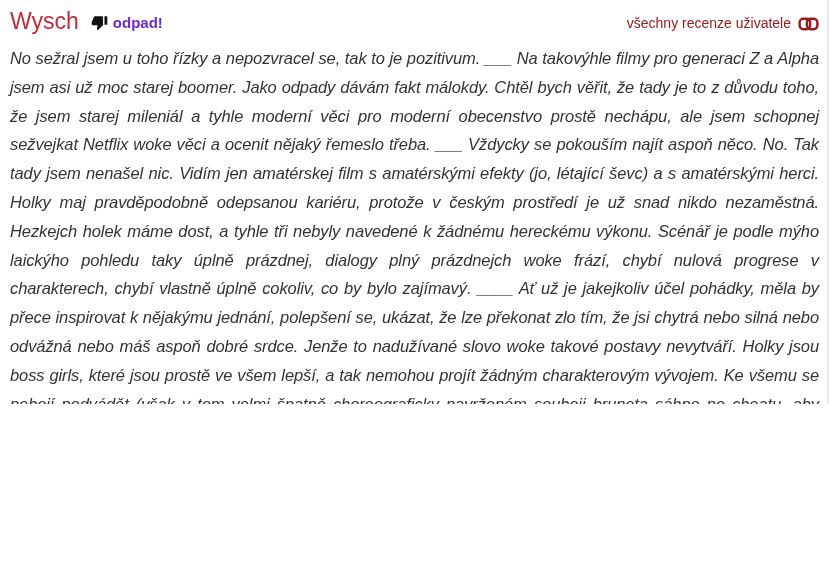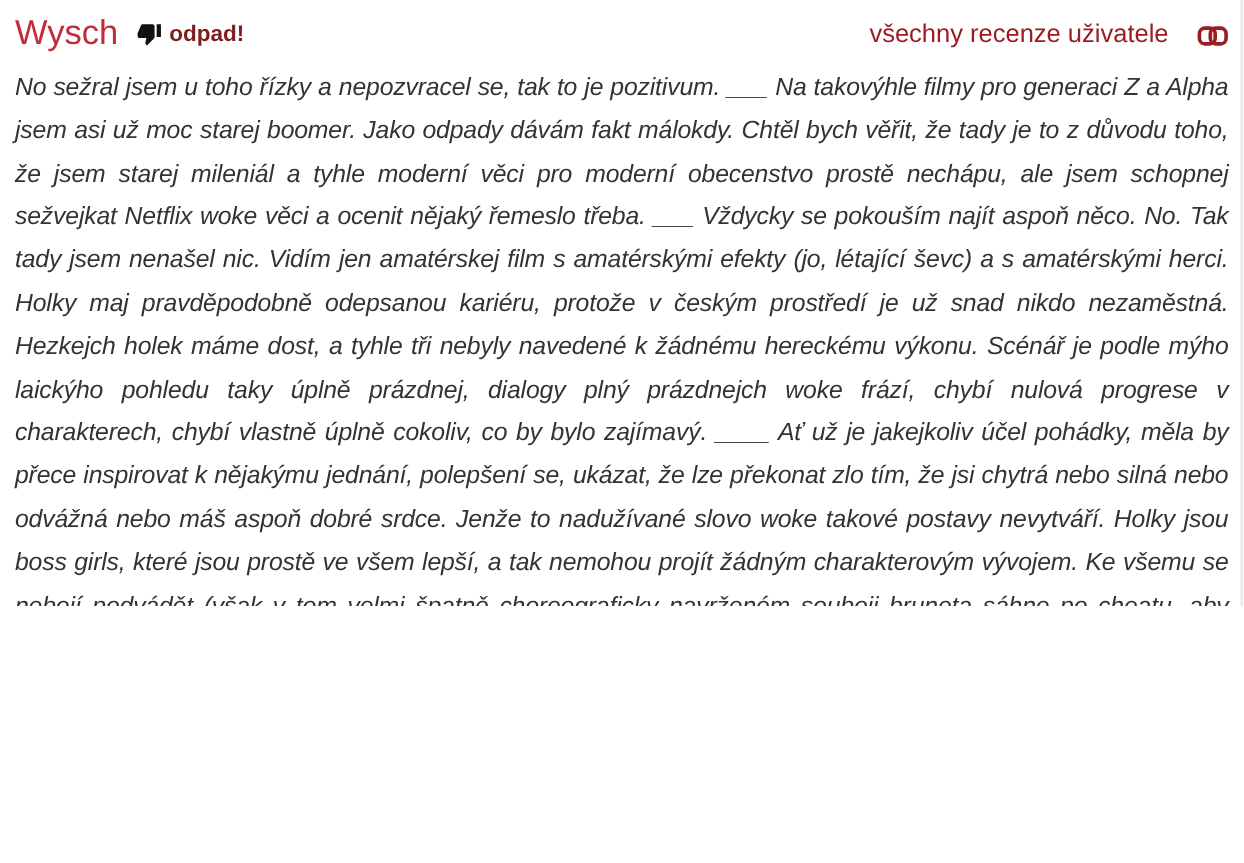--- a/index.html
+++ b/index.html
@@ -49,28 +49,28 @@
     align-items: center;
     gap: 5px;
     margin-top: 3px;
   }
   .rating svg {
     display: block;
   }
   .rating-label {
     font-size: 15px;
     font-weight: 700;
-    color: #7f1d1d;
+    color: #6d28d9;
   }
   .all-reviews {
     display: inline-flex;
     align-items: center;
-    gap: 19px;
+    gap: 7px;
     color: #9c1c23;
-    font-size: 17px;
+    font-size: 14px;
     text-decoration: none;
     cursor: pointer;
     margin-top: 4px;
   }
   .all-reviews svg {
     display: block;
     margin-top: 1px;
   }
   
   .review-text {

